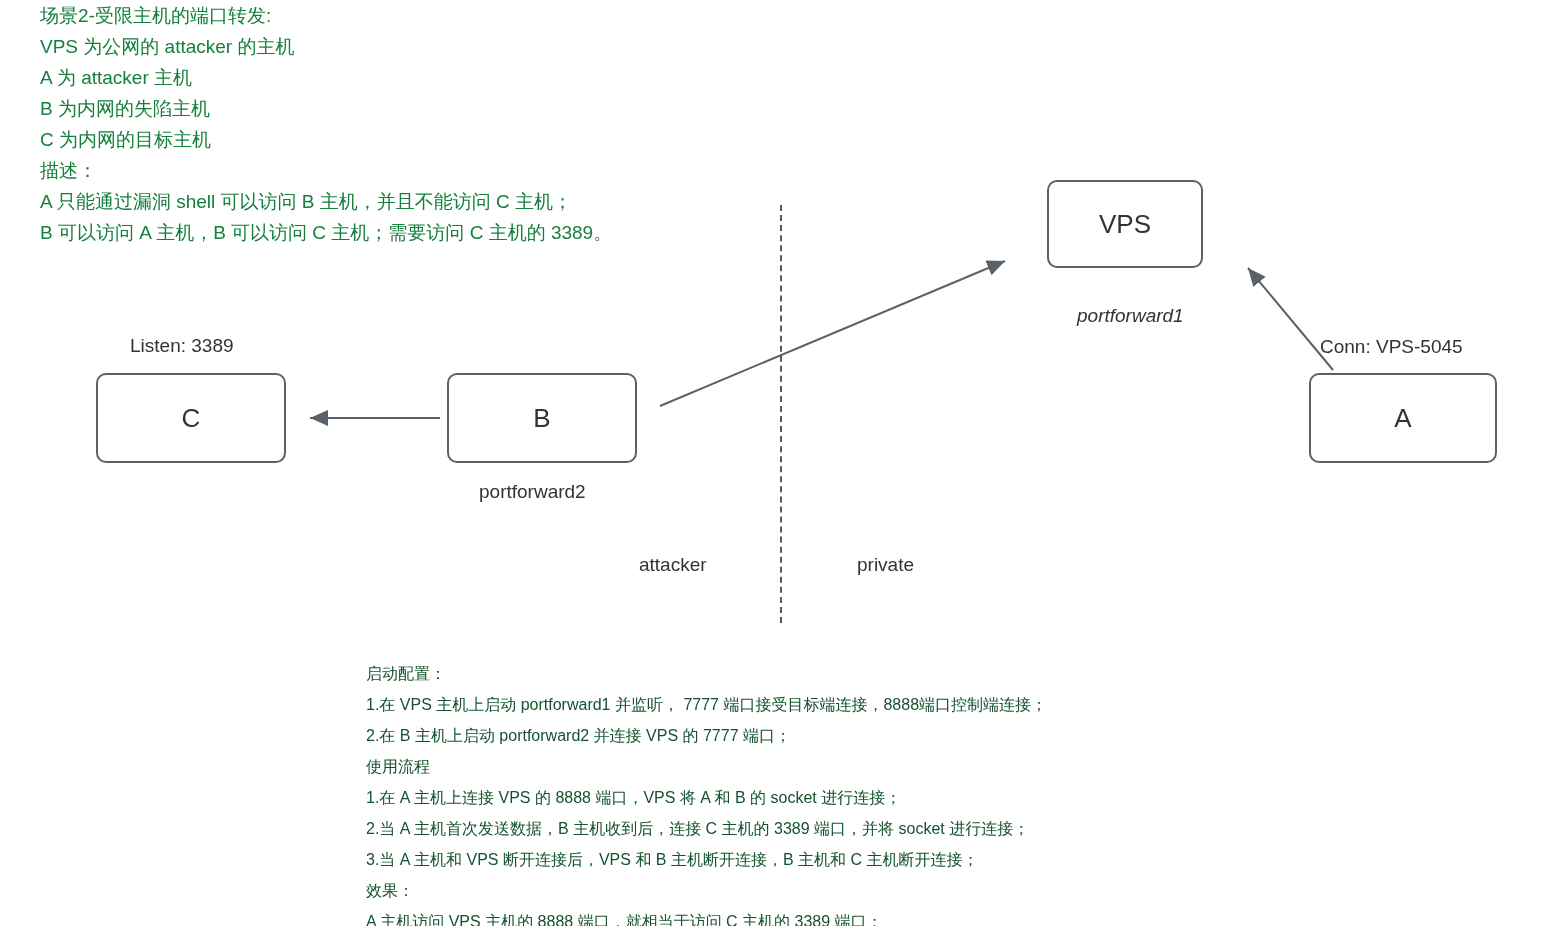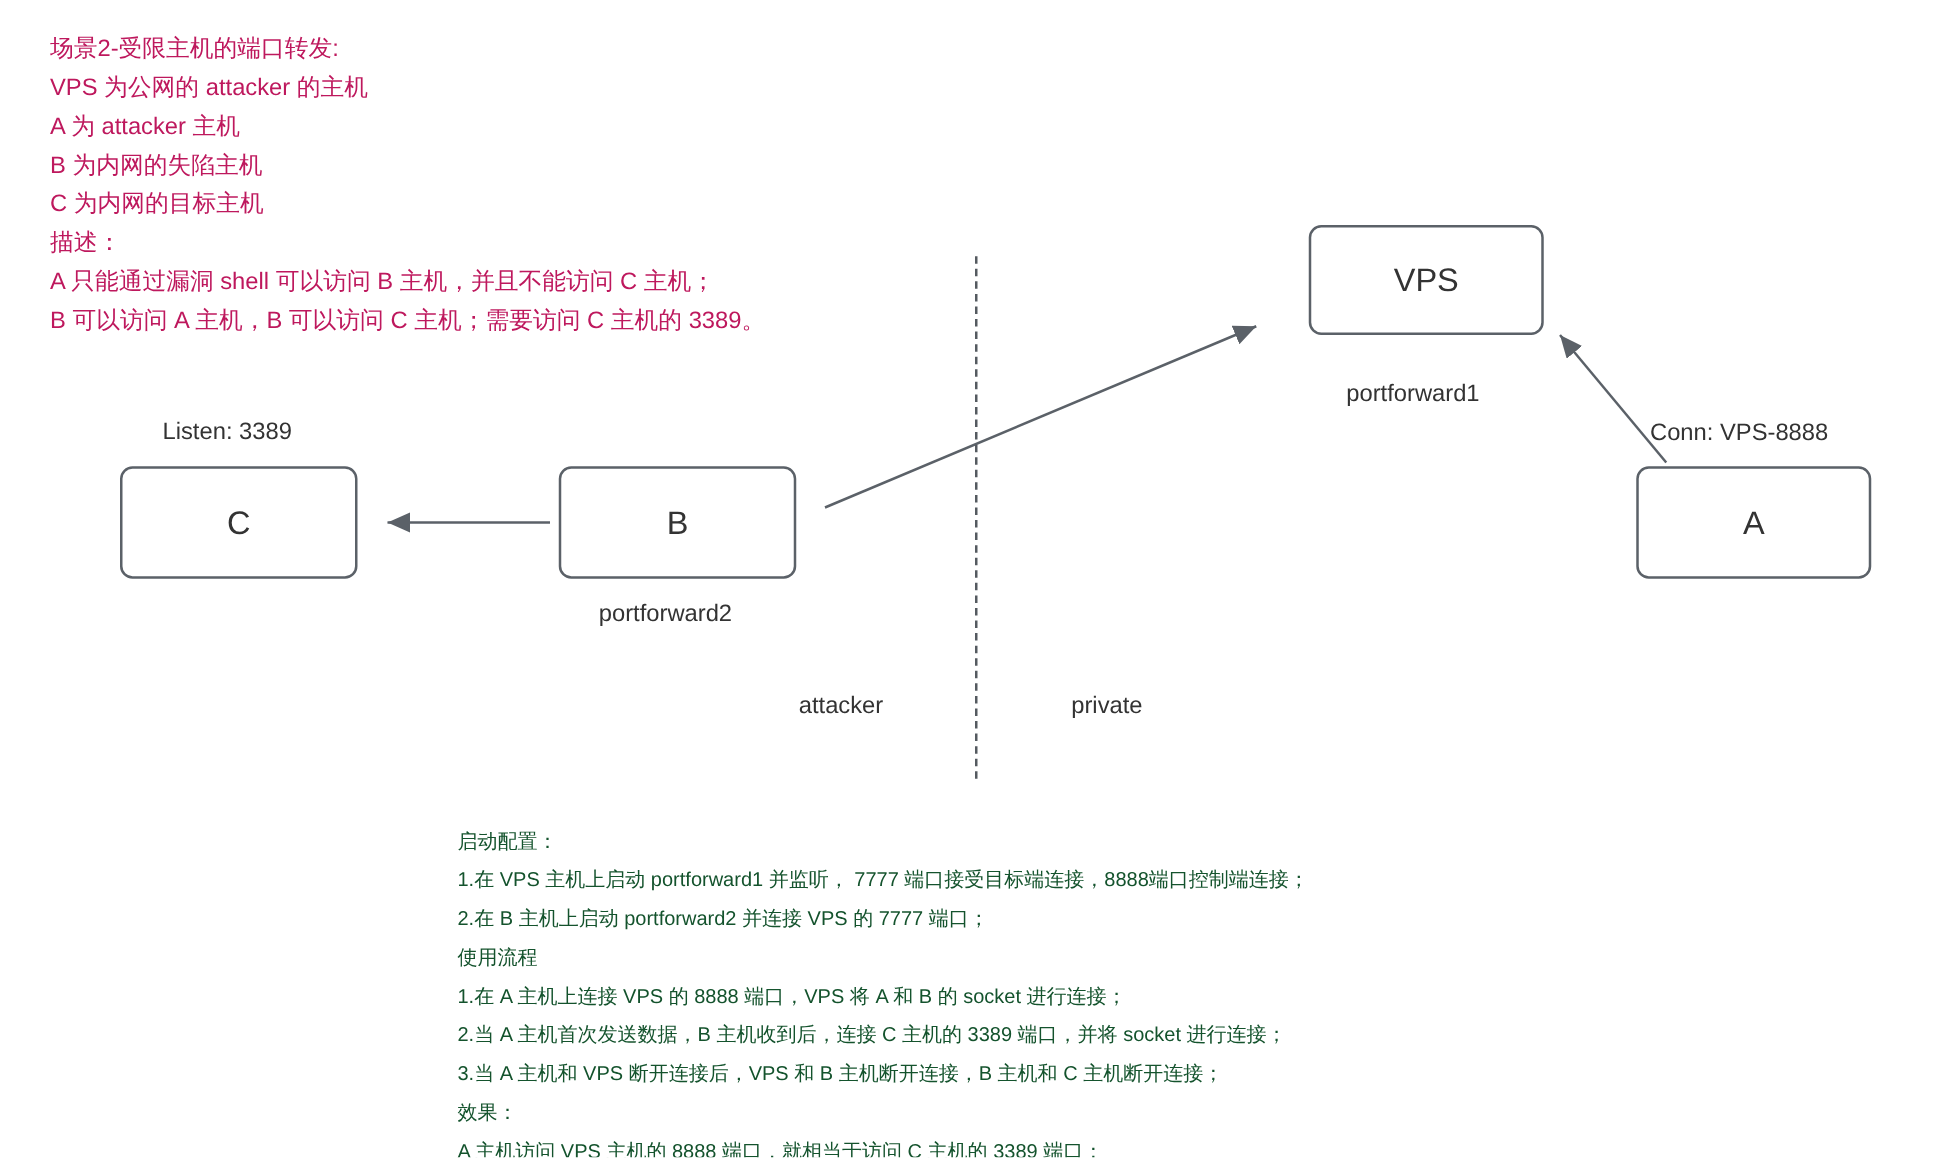--- a/index.html
+++ b/index.html
@@ -16,25 +16,25 @@
     width: 1550px;
     height: 926px;
     overflow: hidden;
     background: #ffffff;
   }
   .abs { position: absolute; }
 
   
   .intro {
     left: 40px;
-    top: 24px;
+    top: 0;
     width: 760px;
     font-size: 19px;
     line-height: 31px;
-    color: #be185d;
+    color: #15803d;
     white-space: pre-wrap;
   }
   .bottom-text {
     left: 366px;
     top: 638px;
     width: 1000px;
     font-size: 16px;
     line-height: 31px;
     color: #14532d;
     white-space: pre-wrap;
@@ -46,34 +46,34 @@
     border: 2px solid #5b6168;
     border-radius: 10px;
     background: #ffffff;
     display: flex;
     align-items: center;
     justify-content: center;
     font-size: 26px;
     color: #333333;
     box-sizing: border-box;
   }
-  #node-vps { left: 1047px; top: 180px; width: 188px; height: 88px; }
+  #node-vps { left: 1047px; top: 180px; width: 156px; height: 88px; }
   #node-a   { left: 1309px; top: 373px; width: 188px; height: 90px; }
   #node-b   { left: 447px;  top: 373px; width: 190px; height: 90px; }
   #node-c   { left: 96px;   top: 373px; width: 190px; height: 90px; }
 
   
   .label {
     font-size: 19px;
     color: #333333;
     line-height: 28px;
     white-space: pre;
   }
   #lbl-vps-listen { left: 1079px; top: 108px; text-align: left; }
-  #lbl-portforward1 { left: 1077px; top: 302px; }
+  #lbl-portforward1 { left: 1077px; top: 302px; font-style: italic; }
   #lbl-conn-vps8888 { left: 1320px; top: 333px; }
   #lbl-conn-b { left: 470px; top: 303px; }
   #lbl-portforward2 { left: 479px; top: 478px; }
   #lbl-listen-3389 { left: 130px; top: 332px; }
   #lbl-private { left: 639px; top: 551px; }
   #lbl-public  { left: 857px; top: 551px; }
 
   
   #divider {
     left: 780px;
@@ -127,21 +127,21 @@
     <span>A</span>
   </div>
   <div id="node-b" class="abs node">
     <span>B</span>
   </div>
   <div id="node-c" class="abs node">
     <span>C</span>
   </div>
 
   <div id="lbl-portforward1" class="abs label">portforward1</div>
-  <div id="lbl-conn-vps8888" class="abs label">Conn: VPS-8888</div>
+  <div id="lbl-conn-vps8888" class="abs label">Conn: VPS-5045</div>
   <div id="lbl-portforward2" class="abs label">portforward2</div>
   <div id="lbl-listen-3389" class="abs label">Listen: 3389</div>
   <div id="lbl-private" class="abs label">attacker</div>
   <div id="lbl-public" class="abs label">private</div>
 
   <div class="abs bottom-text">启动配置：
 1.在 VPS 主机上启动 portforward1 并监听， 7777 端口接受目标端连接，8888端口控制端连接；
 2.在 B 主机上启动 portforward2 并连接 VPS 的 7777 端口；
 使用流程
 1.在 A 主机上连接 VPS 的 8888 端口，VPS 将 A 和 B 的 socket 进行连接；

